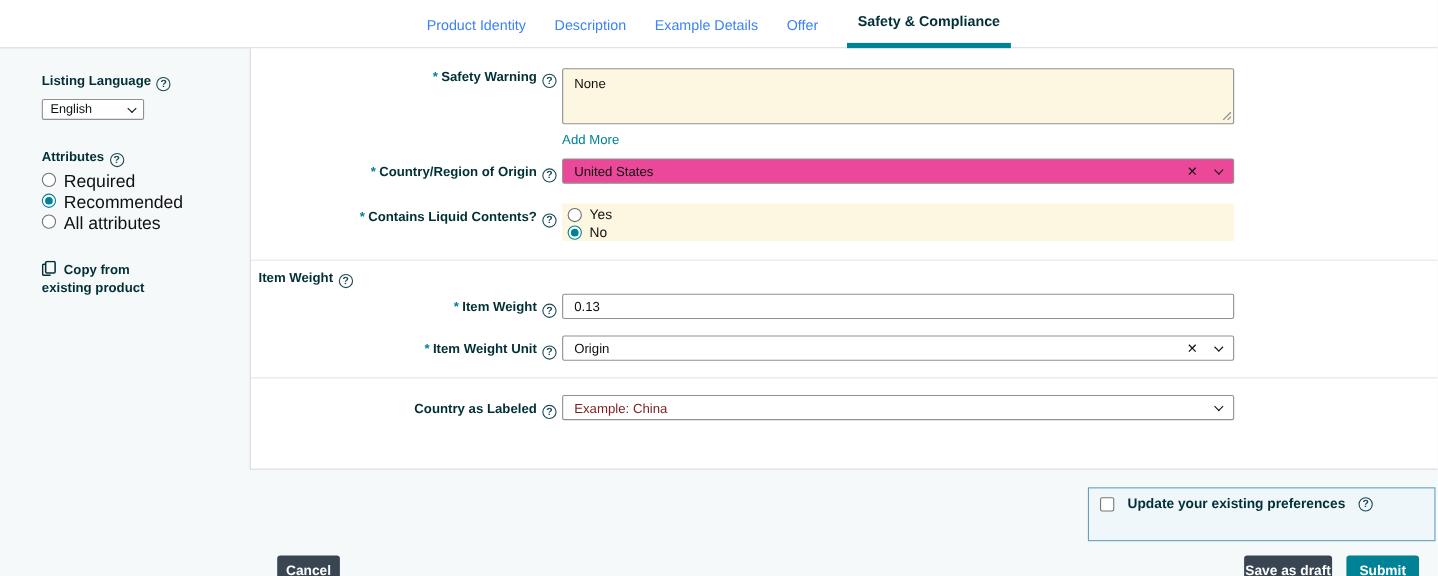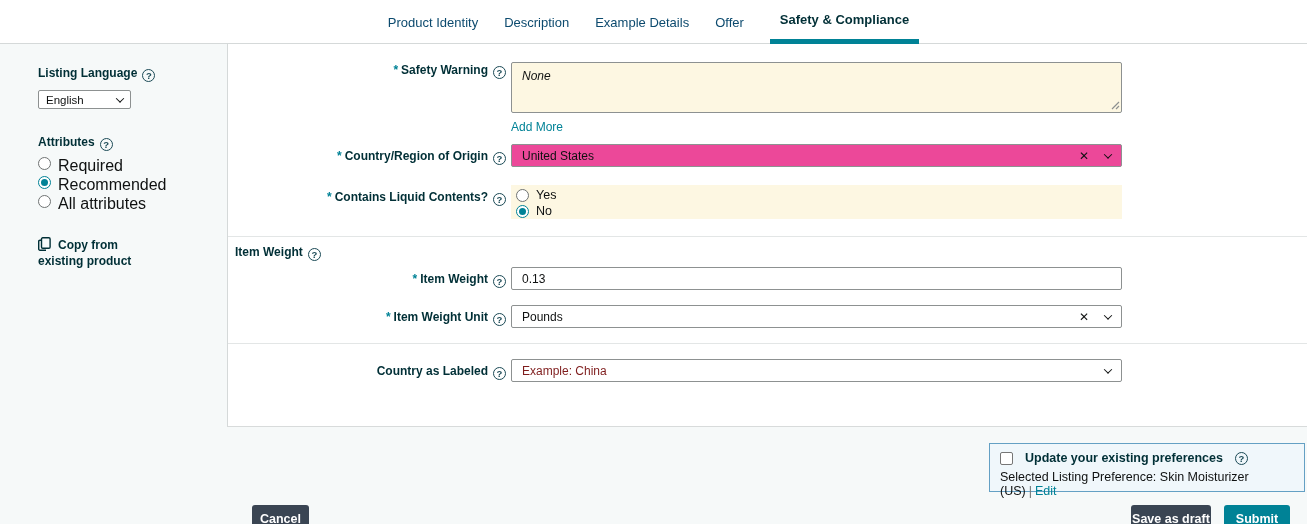--- a/index.html
+++ b/index.html
@@ -11,21 +11,21 @@
     color:#0f1111;
   }
   
   .tabbar {
     position:absolute; left:0; top:0; width:1307px; height:44px;
     background:#fff; border-bottom:1px solid #d5d9d9;
     display:flex; justify-content:center; align-items:stretch; gap:26px;
   }
   .tab {
     display:flex; align-items:center; height:44px;
-    font-size:13px; color:#0c4a6e; cursor:pointer; white-space:nowrap;
+    font-size:13px; color:#3b82f6; cursor:pointer; white-space:nowrap;
   }
   .tab.active {
     font-weight:bold; color:#002f36; padding:0 10px;
     border-bottom:5px solid #008296;
   }
   
   .side-label { position:absolute; font-size:12px; font-weight:bold; color:#002f36; }
   .select-sm {
     position:absolute; left:38px; top:90px; width:93px; height:19px;
     background:#fff; border:1px solid #8d9191; border-radius:2px;
@@ -59,21 +59,21 @@
   .chev {
     display:inline-block; width:6px; height:6px;
     border-left:1.6px solid #0f1111; border-bottom:1.6px solid #0f1111;
     transform:rotate(-45deg) translate(1px,-1px);
   }
   .xclear { font-size:12px; font-weight:bold; color:#0f1111; cursor:pointer; line-height:1; }
   .ta-wrap { position:absolute; left:511px; top:62px; width:611px; height:51px; }
   .ta-wrap textarea {
     width:100%; height:100%; resize:none; background:#fdf7e2;
     border:1px solid #8d9191; border-radius:2px; padding:6px 10px;
-    font-family:inherit; font-size:12px; color:#0f1111; outline:none;font-style:italic;
+    font-family:inherit; font-size:12px; color:#0f1111; outline:none;
   }
   .grip { position:absolute; right:2px; bottom:3px; pointer-events:none; }
   .link { color:#008296; font-size:12px; cursor:pointer; text-decoration:none; }
   .fselect {
     position:absolute; left:511px; width:611px; height:23px;
     border:1px solid #8d9191; border-radius:2px; background:#fff;
     display:flex; align-items:center; padding:0 10px; font-size:12px; color:#0f1111;
     cursor:pointer;
   }
   .fselect.yellow { background:#ec4899; }
@@ -191,21 +191,21 @@
 
 <div class="flabel" style="top:272px;">
   <span class="req">*</span><span>Item Weight</span><span class="hlp">?</span>
 </div>
 <input class="finput" style="top: 267px;" value="0.13">
 
 <div class="flabel" style="top:310px;">
   <span class="req">*</span><span>Item Weight Unit</span><span class="hlp">?</span>
 </div>
 <div class="fselect" style="top:305px;">
-  <span>Pounds</span>
+  <span>Origin</span>
   <span class="tail">
     <span class="xclear">✕</span>
     <span class="chev"></span>
   </span>
 </div>
 
 <div class="divider" style="top:343px;"></div>
 
 <div class="flabel" style="top:364px;">
   <span>Country as Labeled</span><span class="hlp">?</span>
@@ -216,20 +216,17 @@
     <span class="chev"></span>
   </span>
 </div>
 
 <div class="prefs">
   <div class="row1">
     <span class="checkbox"></span>
     <span>Update your existing preferences</span>
     <span class="hlp" style="margin-left:0;">?</span>
   </div>
-  <div class="row2">
-    <span>Selected Listing Preference: Skin Moisturizer (US)</span><span class="sep">|</span><a class="link">Edit</a>
-  </div>
 </div>
 
 <button class="btn dark" style="left:252px; width:57px;">Cancel</button>
 <button class="btn dark" style="left:1131px; width:80px;">Save as draft</button>
 <button class="btn teal" style="left:1224px; width:66px;">Submit</button>
 
 </body></html>

